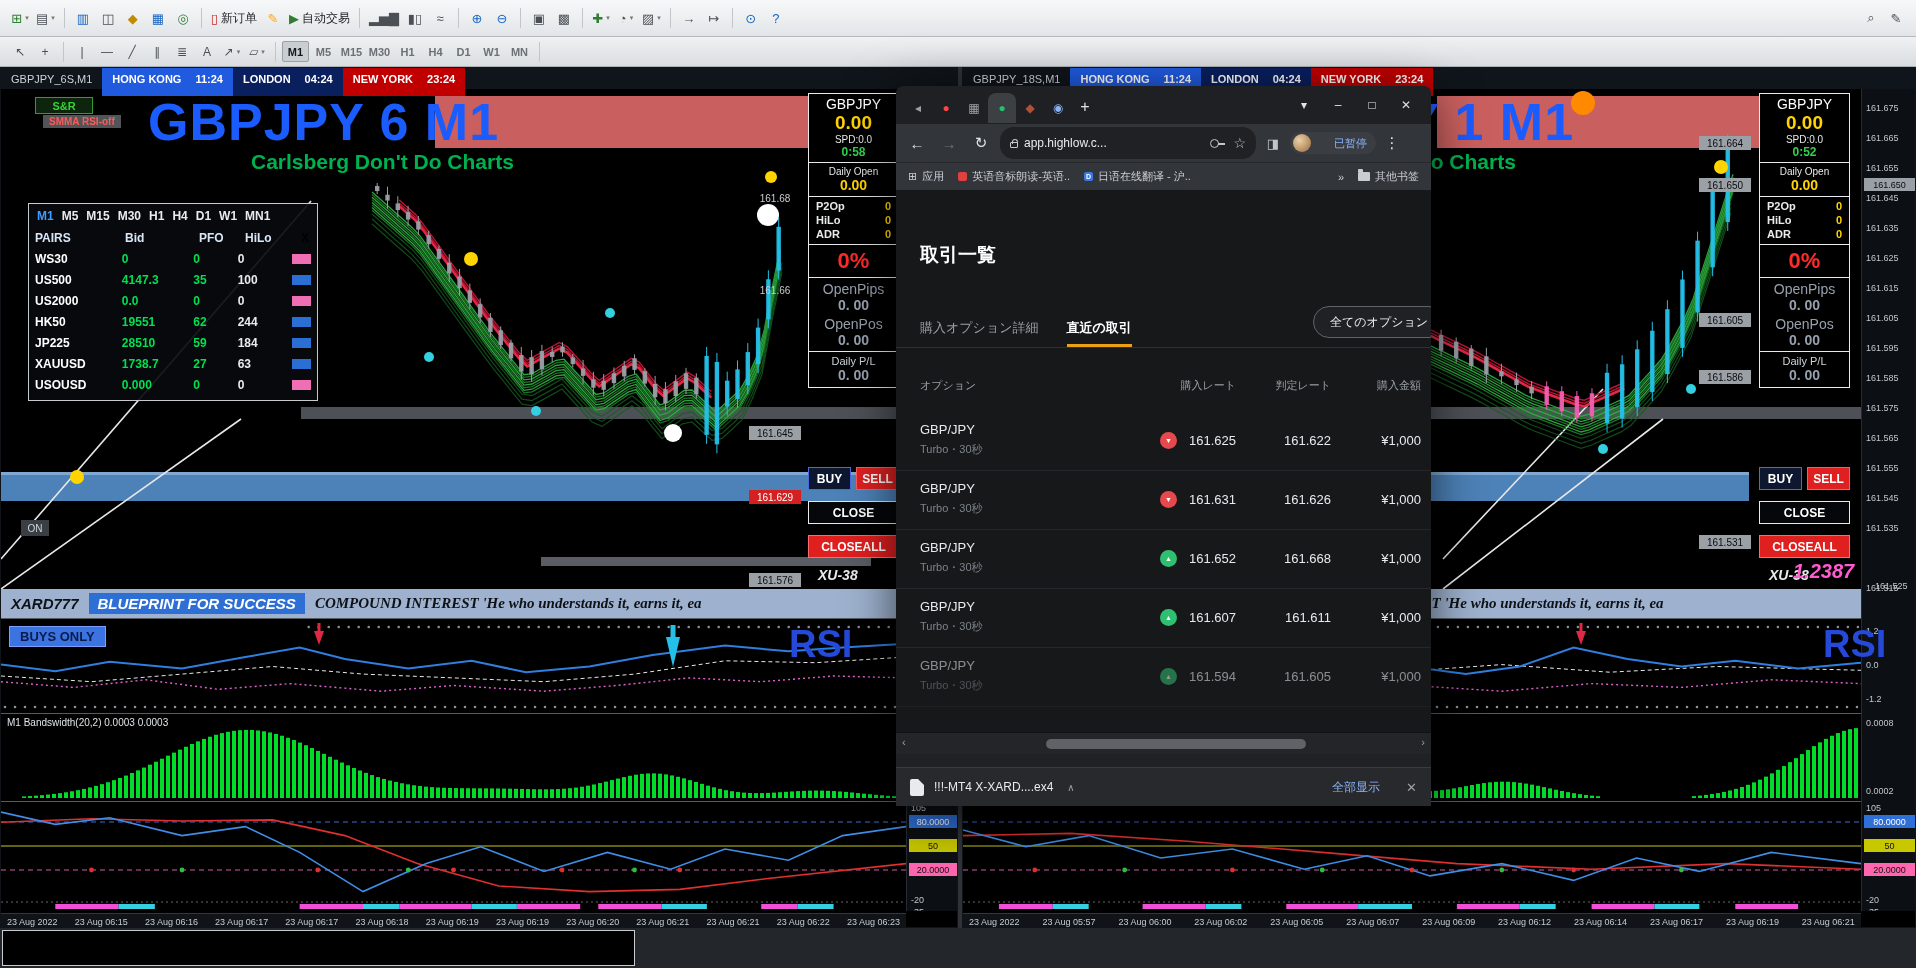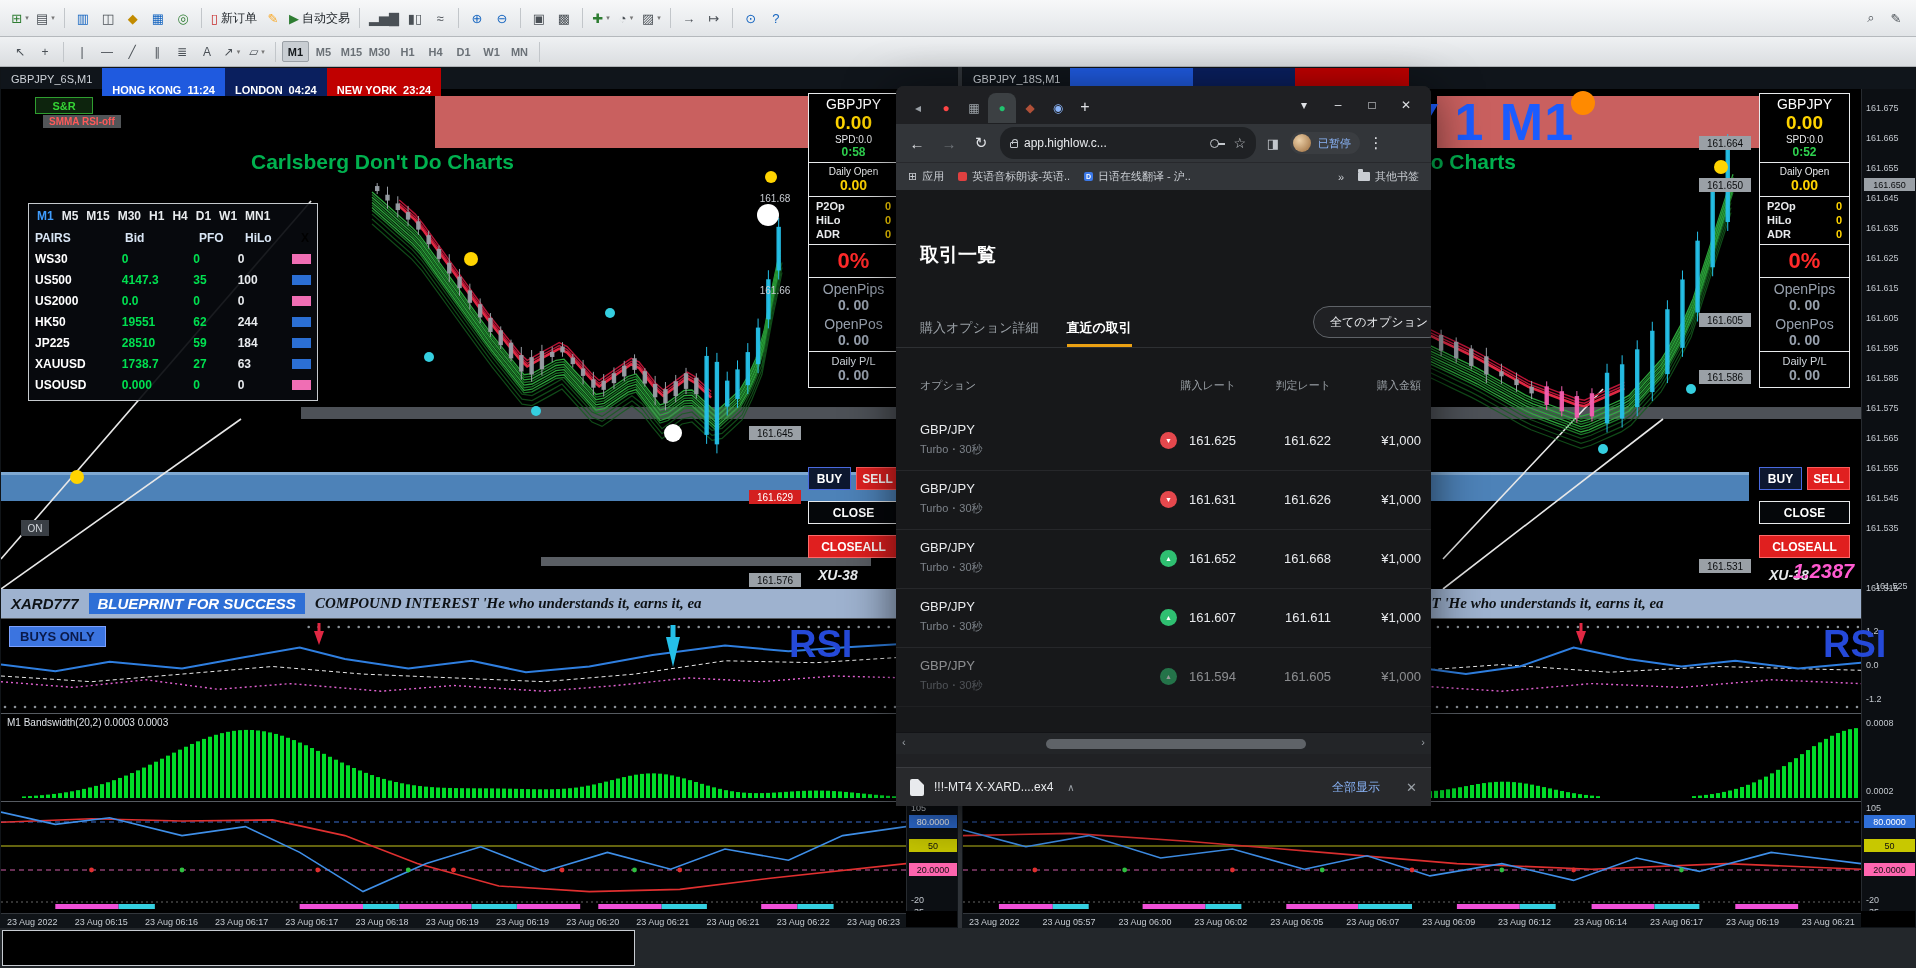--- a/index.html
+++ b/index.html
@@ -16,21 +16,21 @@
 .tblabel{font-size:12px;color:#1c2126;white-space:nowrap}
 .caret{font-size:7px;color:#777}
 .tfbtn{min-width:27px;height:21px;display:flex;align-items:center;justify-content:center;font-size:11px;font-weight:bold;color:#6b7177;border:1px solid transparent;border-radius:2px}
 .tfbtn.act{background:#c9ced3;border-color:#9aa0a6;color:#14181c}
 
 .win{position:absolute;top:67px;height:861px;background:#000;border:1px solid #101418;overflow:hidden;z-index:1}
 #winL{left:0;width:958px}
 #winR{left:962px;width:954px}
 .whead{position:absolute;left:0;top:0;right:0;height:21px;background:#10151b;display:flex;align-items:center;z-index:8}
 .wtab{font-size:11px;color:#cfd4da;padding:0 10px;white-space:nowrap}
-.clockbox{display:inline-flex;gap:6px;height:35px;align-items:flex-end;padding:0 10px;font-size:11px;font-weight:bold;color:#fff;white-space:nowrap}
+.clockbox{display:inline-flex;gap:14px;height:35px;align-items:center;padding:0 10px;font-size:11px;font-weight:bold;color:#fff;white-space:nowrap}
 .plotsvg{position:absolute;left:0;z-index:1}
 .bigtitle{position:absolute;font-size:52px;font-weight:800;letter-spacing:1px;color:#1b5cff;z-index:3;white-space:nowrap}
 .subtitle{position:absolute;font-size:21px;font-weight:800;color:#00b14f;z-index:3;white-space:nowrap}
 .srbtn{position:absolute;left:34px;top:29px;width:58px;height:17px;background:#0d240d;border:1px solid #2f9e2f;color:#35d435;font-size:11px;font-weight:bold;display:flex;align-items:center;justify-content:center;z-index:4}
 .smma{position:absolute;left:42px;top:47px;padding:1px 6px;background:rgba(150,155,160,.55);color:#ff5a5a;font-size:10px;font-weight:bold;z-index:4;white-space:nowrap}
 .onbox{position:absolute;left:20px;top:452px;width:28px;height:16px;background:#3a3f45;color:#d2d6db;font-size:10px;display:flex;align-items:center;justify-content:center;z-index:4}
 .mwtable{position:absolute;left:27px;top:135px;width:290px;background:rgba(8,10,14,.92);border:1px solid #c6cace;z-index:5;padding:3px 6px 5px}
 .mwtf{display:flex;gap:8px;font-size:12px;font-weight:bold;color:#e8ebee;padding:2px 2px 4px}
 .tfa{color:#3f9dff}
 .mwrow{display:flex;align-items:center;font-size:12px;font-weight:bold;height:21px}
@@ -95,21 +95,21 @@
 .navg{width:26px;height:26px;display:flex;align-items:center;justify-content:center;font-size:15px;color:#dfe1e5}
 .navg.dim{color:#70757a}
 .omnibox{flex:0 0 256px;height:28px;background:#1f2124;border-radius:14px;display:flex;align-items:center;padding:16px 10px;gap:6px}
 .lockicon{width:8px;height:6px;border:1px solid #c3c7cc;border-radius:1px;position:relative;margin-top:3px;flex:0 0 auto}
 .lockicon::before{content:"";position:absolute;top:-4px;left:1px;width:4px;height:4px;border:1px solid #c3c7cc;border-bottom:none;border-radius:3px 3px 0 0}
 .urltext{flex:1;font-size:12px;color:#e8eaed;white-space:nowrap;overflow:hidden}
 .keyicon{width:9px;height:9px;border:1.5px solid #c3c7cc;border-radius:50%;position:relative;flex:0 0 auto;margin-right:8px}
 .keyicon::after{content:"";position:absolute;left:7px;top:3px;width:7px;height:2px;background:#c3c7cc}
 .starglyph{color:#c3c7cc;font-size:14px}
 .sideg{color:#c3c7cc;font-size:13px;width:22px;text-align:center}
-.pausedbadge{display:flex;align-items:center;gap:7px;background:#3a3d41;border-radius:13px;padding:2px 9px 2px 3px}
+.pausedbadge{display:flex;align-items:center;gap:23px;background:#3a3d41;border-radius:13px;padding:2px 9px 2px 3px}
 .avatar{width:18px;height:18px;border-radius:50%;background:radial-gradient(circle at 35% 35%,#ecd0a8,#9a6a3a)}
 .pausedtext{font-size:11px;color:#8ab4f8;white-space:nowrap}
 .menug{color:#dfe1e5;font-size:15px;width:20px;text-align:center}
 .c-bm{position:absolute;left:0;top:76px;right:0;height:28px;background:#323539;border-top:1px solid #27282c;display:flex;align-items:center;padding:0 12px;gap:14px;font-size:11px;color:#c9cdd2}
 .bmi{display:flex;align-items:center;gap:5px;white-space:nowrap}
 .fav{width:9px;height:9px;border-radius:2px;display:inline-flex;align-items:center;justify-content:center;font-size:7px;color:#fff;font-weight:bold;flex:0 0 auto}
 .bmspacer{flex:1}
 .folder{width:12px;height:9px;background:#c9cdd2;border-radius:1px;position:relative}
 .folder::before{content:"";position:absolute;top:-3px;left:0;width:5px;height:3px;background:#c9cdd2;border-radius:1px 1px 0 0}
 .c-content{position:absolute;left:0;top:104px;right:0;height:542px;background:#17181a;overflow:hidden}
@@ -413,20 +413,21 @@
         <rect x="775.4778125" y="137.82230392156842" width="4.4" height="43.64705882352941" fill="#25c0e8" opacity="0.95"></rect>
         <circle cx="470" cy="170" r="7" fill="#ffd400"></circle>
         <circle cx="76" cy="388" r="7" fill="#ffd400"></circle>
         <circle cx="428" cy="268" r="5" fill="#35cfe0"></circle>
         <circle cx="535" cy="322" r="5" fill="#35cfe0"></circle>
         <circle cx="609" cy="224" r="5" fill="#35cfe0"></circle>
         <circle cx="767" cy="126" r="11" fill="#ffffff"></circle>
         <circle cx="672" cy="344" r="9" fill="#ffffff"></circle>
         <circle cx="770" cy="88" r="6" fill="#ffd400"></circle>
       </svg>
+    <div class="bigtitle" style="left:147px;top:24px">GBPJPY 6 M1</div>
     <div class="subtitle" style="left:250px;top:82px">Carlsberg Don't Do Charts</div>
     <div class="srbtn">S&amp;R</div>
     <div class="smma">SMMA RSI-off</div>
     <div class="mwtable" id="mwTable">
         <div class="mwtf">
           <span class="tfa">M1</span>
           <span>M5</span>
           <span>M15</span>
           <span>M30</span>
           <span>H1</span>
@@ -1048,21 +1049,21 @@
         <circle cx="728" cy="300" r="5" fill="#35cfe0"></circle>
         <circle cx="640" cy="360" r="5" fill="#35cfe0"></circle>
       </svg>
     <div class="bigtitle" style="left:260px;top:24px">GBPJPY 1 M1</div>
     <div class="subtitle" style="left:290px;top:82px">Carlsberg Don't Do Charts</div>
     <div id="marksR">
         <div class="pmark gray" style="left: 736px; top: 68px;">161.664</div>
         <div class="pmark gray" style="left: 736px; top: 110px;">161.650</div>
         <div class="pmark gray" style="left: 736px; top: 245px;">161.605</div>
         <div class="pmark gray" style="left: 736px; top: 302px;">161.586</div>
-        <div class="pmark gray" style="left: 736px; top: 467px; margin-top: 24px;">161.531</div>
+        <div class="pmark gray" style="left: 736px; top: 467px;">161.531</div>
       </div>
 
     <div class="infopanel" style="left:796px">
       <div class="ip-sym">GBPJPY</div>
       <div class="ip-price">0.00</div>
       <div class="ip-spd">SPD:0.0</div>
       <div class="ip-cd">0:52</div>
       <div class="ip-lbl">Daily Open</div>
       <div class="ip-open">0.00</div>
       <div class="ip-rows" id="ipRowsR">

